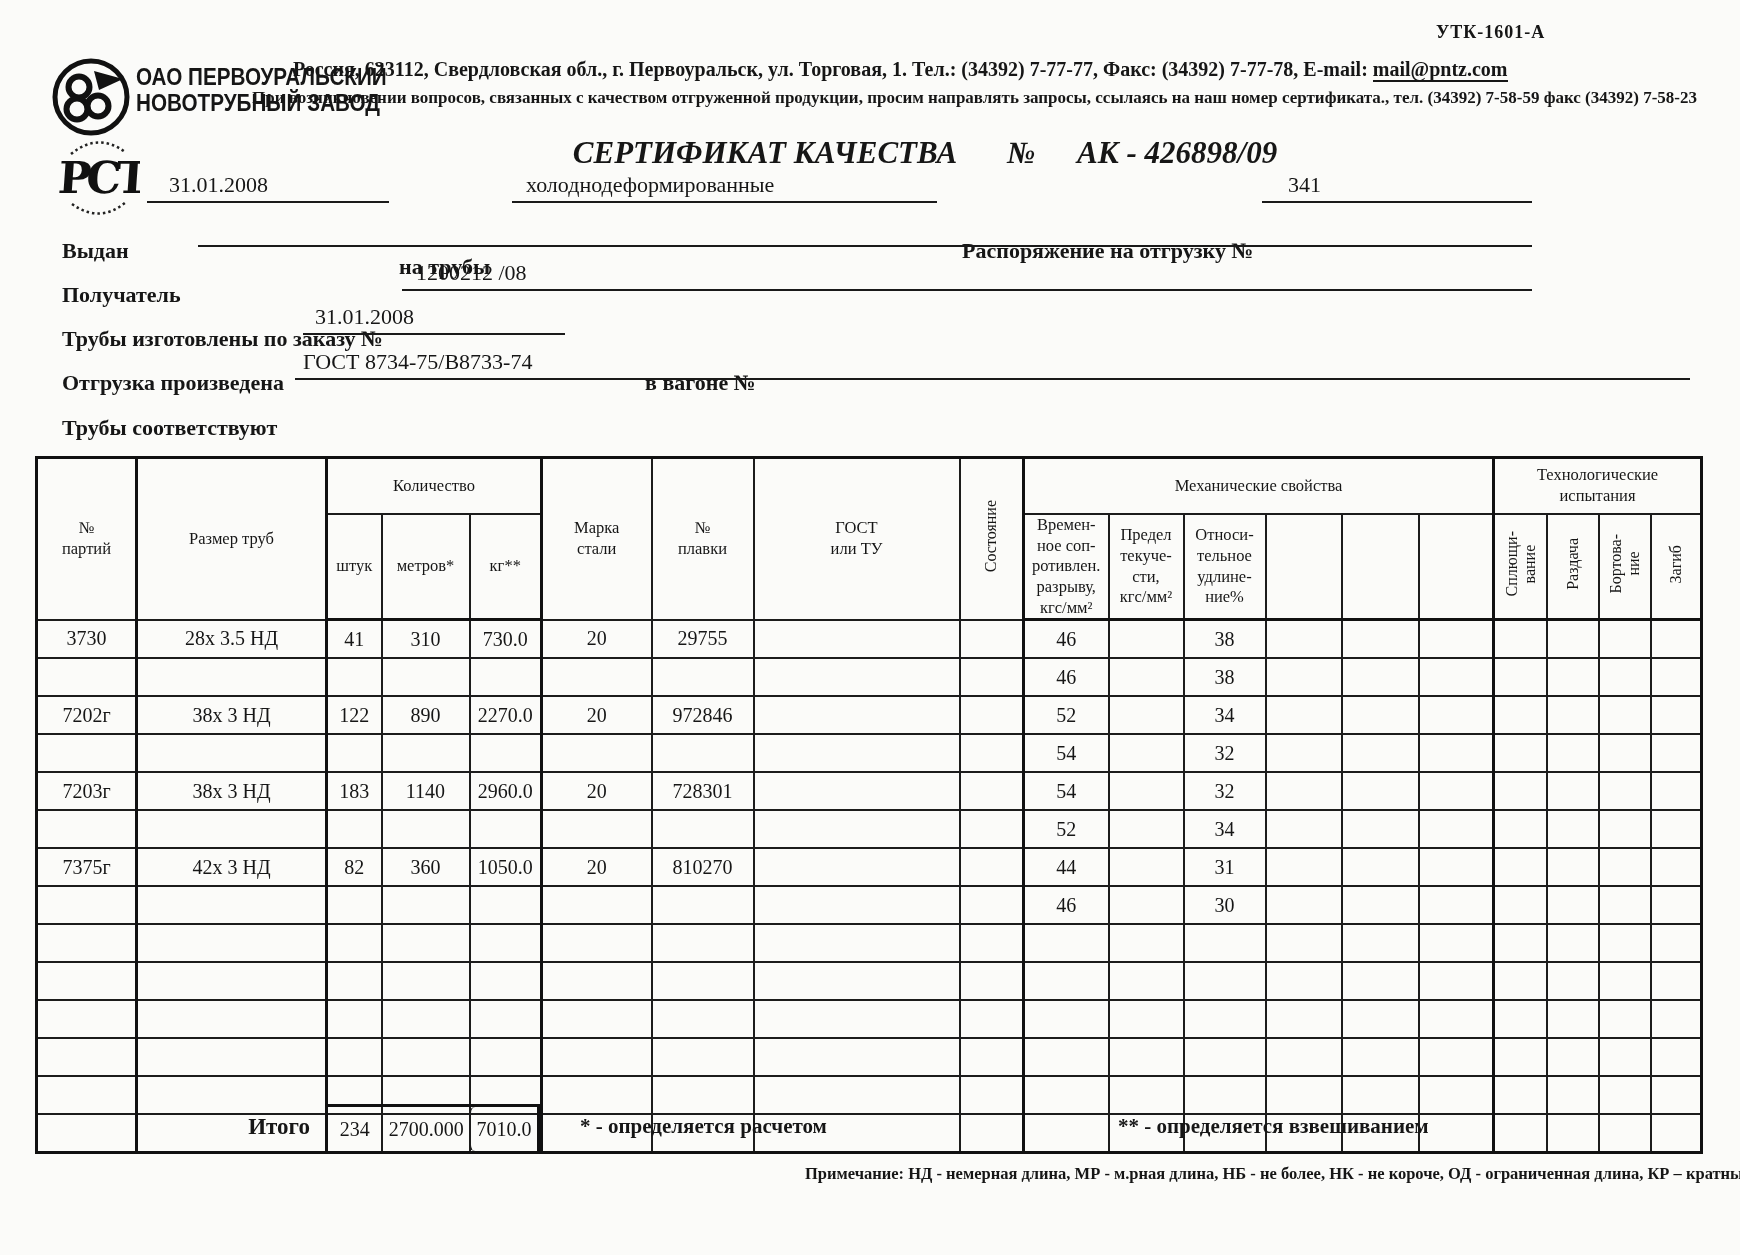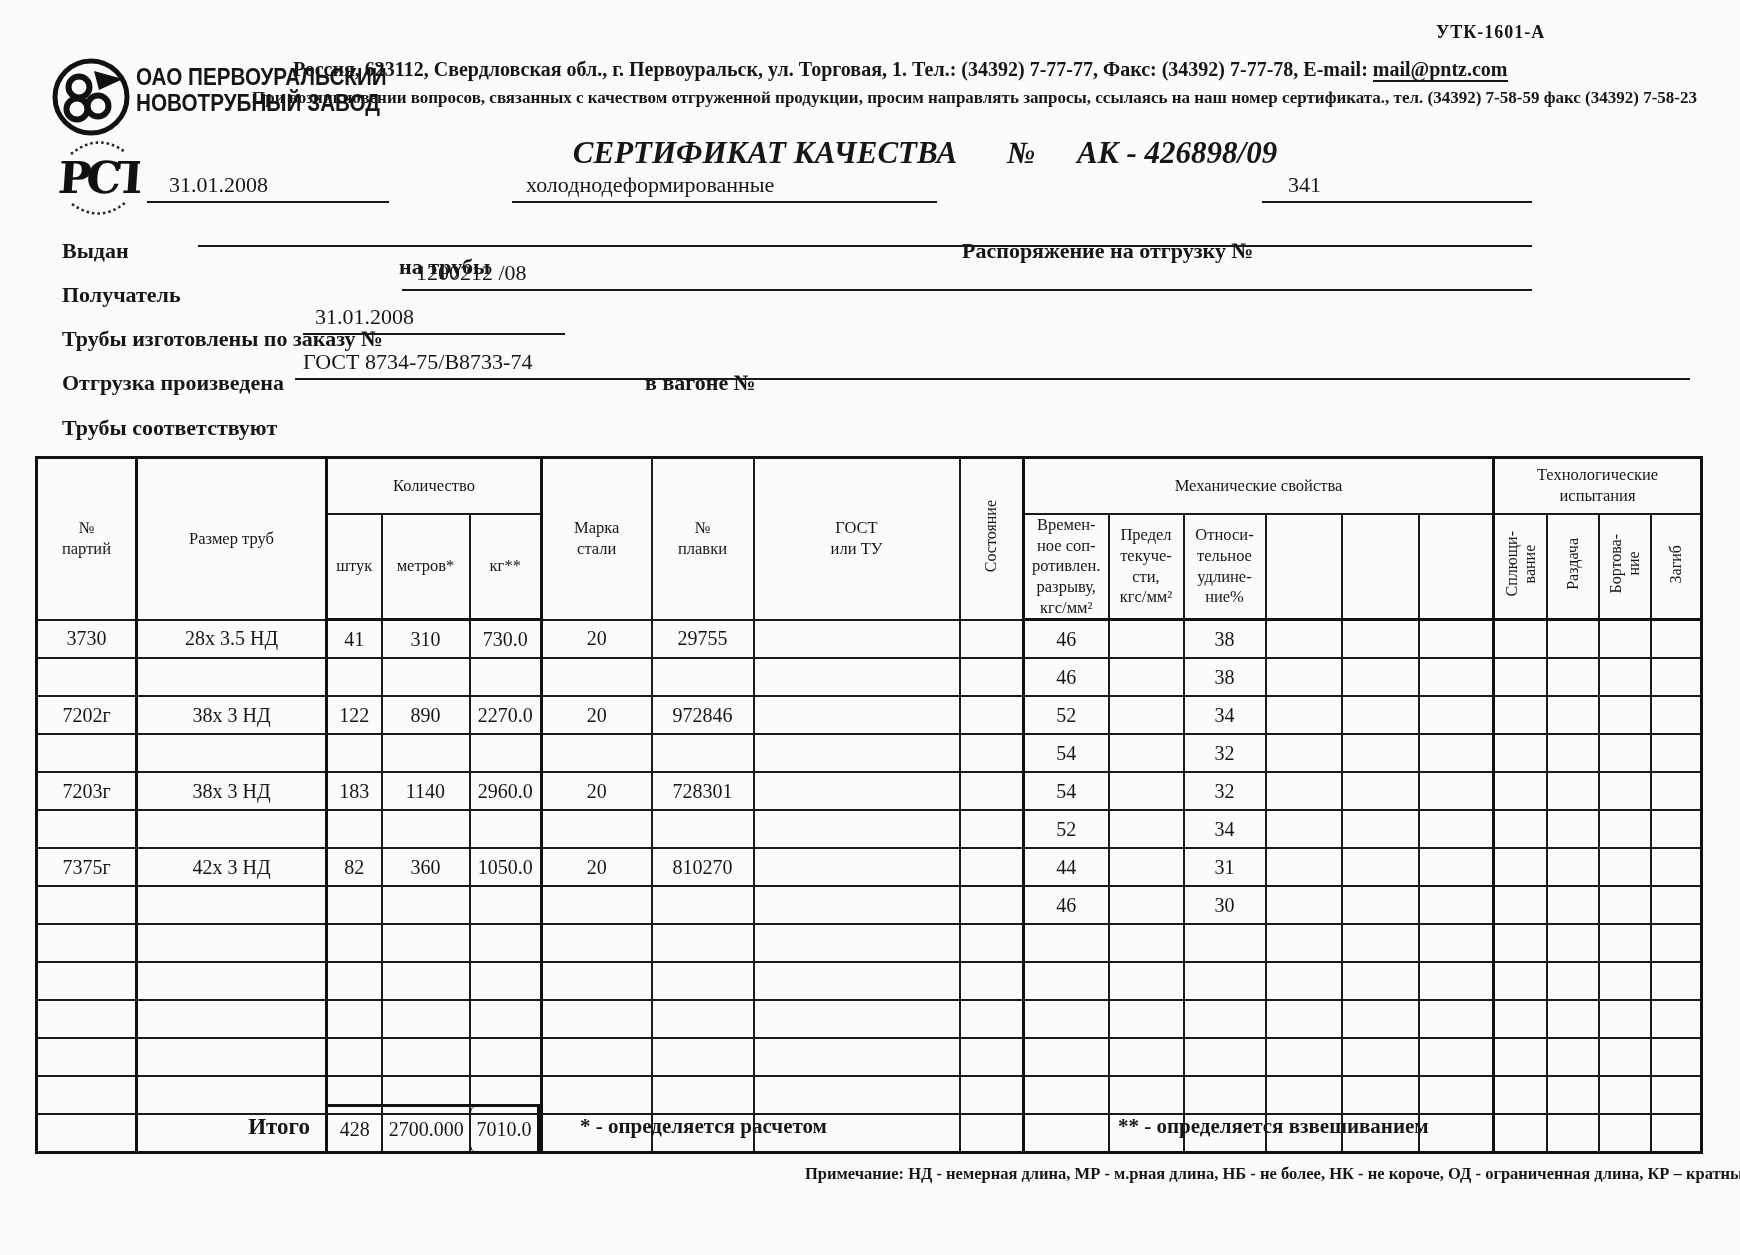--- a/index.html
+++ b/index.html
@@ -485,21 +485,21 @@
           <td class="bL"></td>
           <td></td>
           <td></td>
           <td></td>
         </tr>
       </tbody>
   </table>
 
   <div class="abs totals-label">Итого</div>
   <div class="abs totals-box">
-    <div class="tcell t-pcs">428</div>
+    <div class="tcell t-pcs">234</div>
     <div class="tcell t-met">2700.000</div>
     <div class="tcell t-kg">7010.0</div>
   </div>
   <div class="abs fn1">* - определяется расчетом</div>
   <div class="abs fn2">** - определяется взвешиванием</div>
   <div class="abs note">Примечание: НД - немерная длина, МР - м.рная длина, НБ - не более, НК - не короче, ОД - ограниченная длина, КР – кратные</div>
 
 </div>
 
 </body></html>

